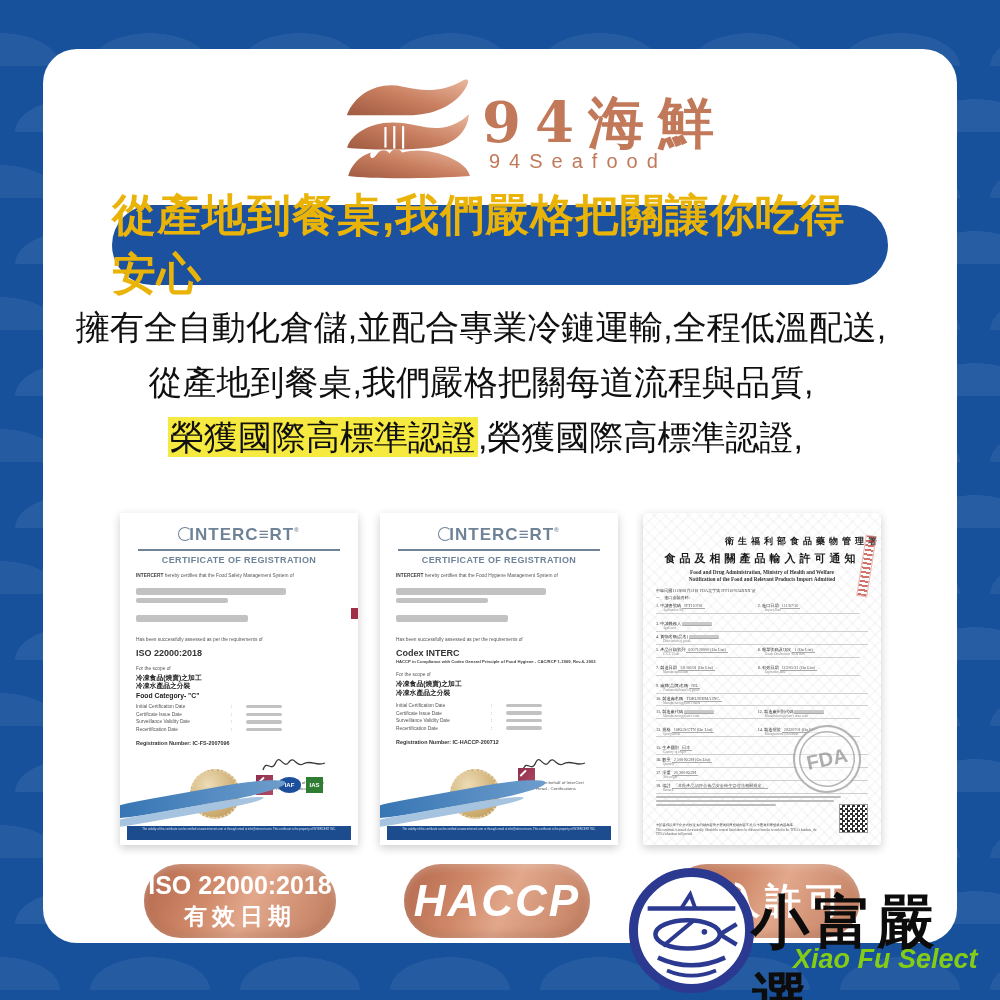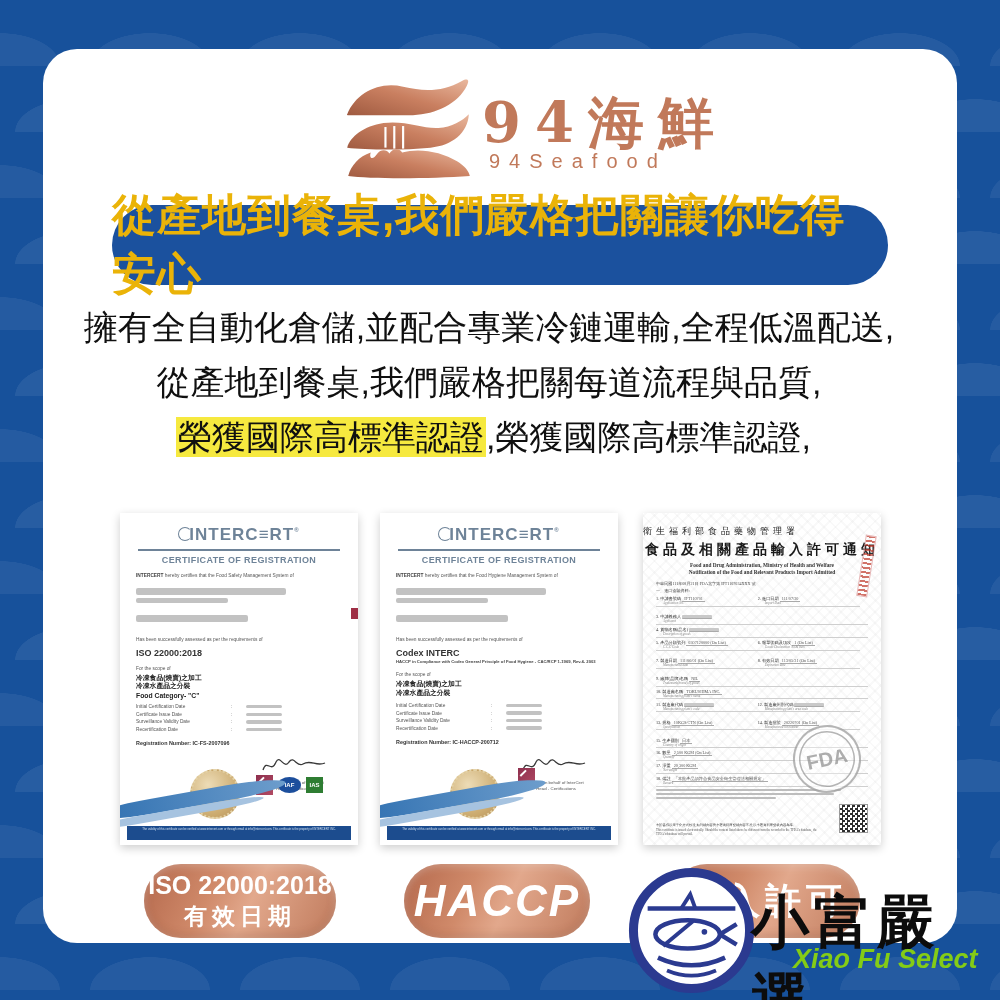--- a/index.html
+++ b/index.html
@@ -18,21 +18,21 @@
   
   .brand-icon{position:absolute;left:338px;top:78px;width:142px;height:102px;}
   .brand-zh{position:absolute;left:482px;top:86px;font-size:56px;font-weight:600;letter-spacing:14px;color:#c1795a;font-family:"DejaVu Serif","Liberation Serif",serif;}
   .brand-en{position:absolute;left:489px;top:150px;font-size:20px;letter-spacing:9px;color:#c1795a;font-weight:500;}
 
   
   .banner{position:absolute;left:112px;top:205px;width:776px;height:80px;background:#1b519e;border-radius:40px;
     color:#eab308;font-size:44px;font-weight:bold;display:flex;align-items:center;justify-content:center;letter-spacing:1px;}
 
   
-  .intro{position:absolute;left:16px;top:300px;width:946px;text-align:center;font-size:34px;line-height:55px;color:#101010;font-weight:500;}
+  .intro{position:absolute;left:8px;top:300px;width:946px;text-align:center;font-size:34px;line-height:55px;color:#101010;font-weight:500;}
   .hl{background:#f6e93f;padding:1px 2px;margin-left:9px;}
 
   
   .cert{position:absolute;top:513px;width:238px;height:332px;background:#fff;box-shadow:0 3px 9px rgba(0,0,0,.20);overflow:hidden;}
   #cert-iso{left:120px;} #cert-haccp{left:380px;} #cert-import{left:643px;}
   .ic-logo{text-align:center;margin-top:12px;color:#6e8398;font-weight:bold;font-size:17px;letter-spacing:1px;}
   .globe{display:inline-block;width:12px;height:12px;border:1.6px solid #6e8398;border-right-color:transparent;border-radius:50%;margin-right:-3px;vertical-align:-1px;}
   .ic-reg{font-size:6px;vertical-align:8px;}
   .ic-rule{height:1.5px;background:#6e8398;margin:4px 18px 4px;}
   .ic-title{text-align:center;font-size:9px;font-weight:bold;color:#6e8398;letter-spacing:.4px;}
@@ -69,22 +69,22 @@
   .sw1{position:absolute;left:-28px;bottom:38px;width:195px;height:15px;border-radius:60%/100%;background:linear-gradient(90deg,#2e6fb0,#6d9dcc);transform:rotate(-10deg);}
   .sw2{position:absolute;left:-30px;bottom:28px;width:175px;height:8px;border-radius:60%/100%;background:#a6c3e0;transform:rotate(-10deg);}
   .cert-foot{position:absolute;left:7px;right:7px;bottom:5px;height:14px;background:#1c4c8e;color:#cfe0f2;
     font-size:2.8px;line-height:1.25;padding:1.5px 7px;text-align:center;box-sizing:border-box;}
 
   
   #cert-import{background:
       repeating-linear-gradient(45deg, rgba(0,0,0,0.022) 0 2px, transparent 2px 8px),
       repeating-linear-gradient(-45deg, rgba(0,0,0,0.022) 0 2px, transparent 2px 8px),#fff;
     font-family:"Liberation Serif","DejaVu Serif",serif;}
-  .imp-title1{text-align:left;font-size:9px;letter-spacing:4px;font-weight:normal;color:#1a1a1a;margin-top:12px;}
-  .imp-title2{text-align:center;font-size:14px;letter-spacing:4px;font-weight:bold;color:#1a1a1a;margin-top:3px;}
+  .imp-title1{text-align:right;font-size:9px;letter-spacing:4px;font-weight:bold;color:#1a1a1a;margin-top:22px;}
+  .imp-title2{text-align:center;font-size:11px;letter-spacing:4px;font-weight:bold;color:#1a1a1a;margin-top:3px;}
   .imp-en{text-align:center;font-size:5.3px;font-weight:bold;color:#333;margin-top:3px;line-height:1.35;}
   .imp-meta{font-size:4.1px;color:#444;padding:0 13px;margin-top:5px;}
   .imp-sec{font-size:4.1px;color:#444;padding:0 13px;margin-top:1.5px;}
   .imp-rows{padding:0 13px;margin-top:1px;position:relative;}
   .irow{margin-top:2.1px;border-bottom:.4px solid #cfcfcf;padding-bottom:.8px;vertical-align:top;}
   .half{display:inline-block;width:48%;box-sizing:border-box;}
   .irow .l1{font-size:4.2px;color:#333;}
   .irow .val{color:#555;padding:0 2px;border-bottom:.5px solid #aaa;}
   .irow .val:empty{display:inline-block;min-width:26px;height:3px;background:#c9c9c9;border-radius:1px;filter:blur(.5px);vertical-align:middle;}
   .irow .l2{font-size:3.3px;color:#888;margin-left:7px;font-style:italic;}

